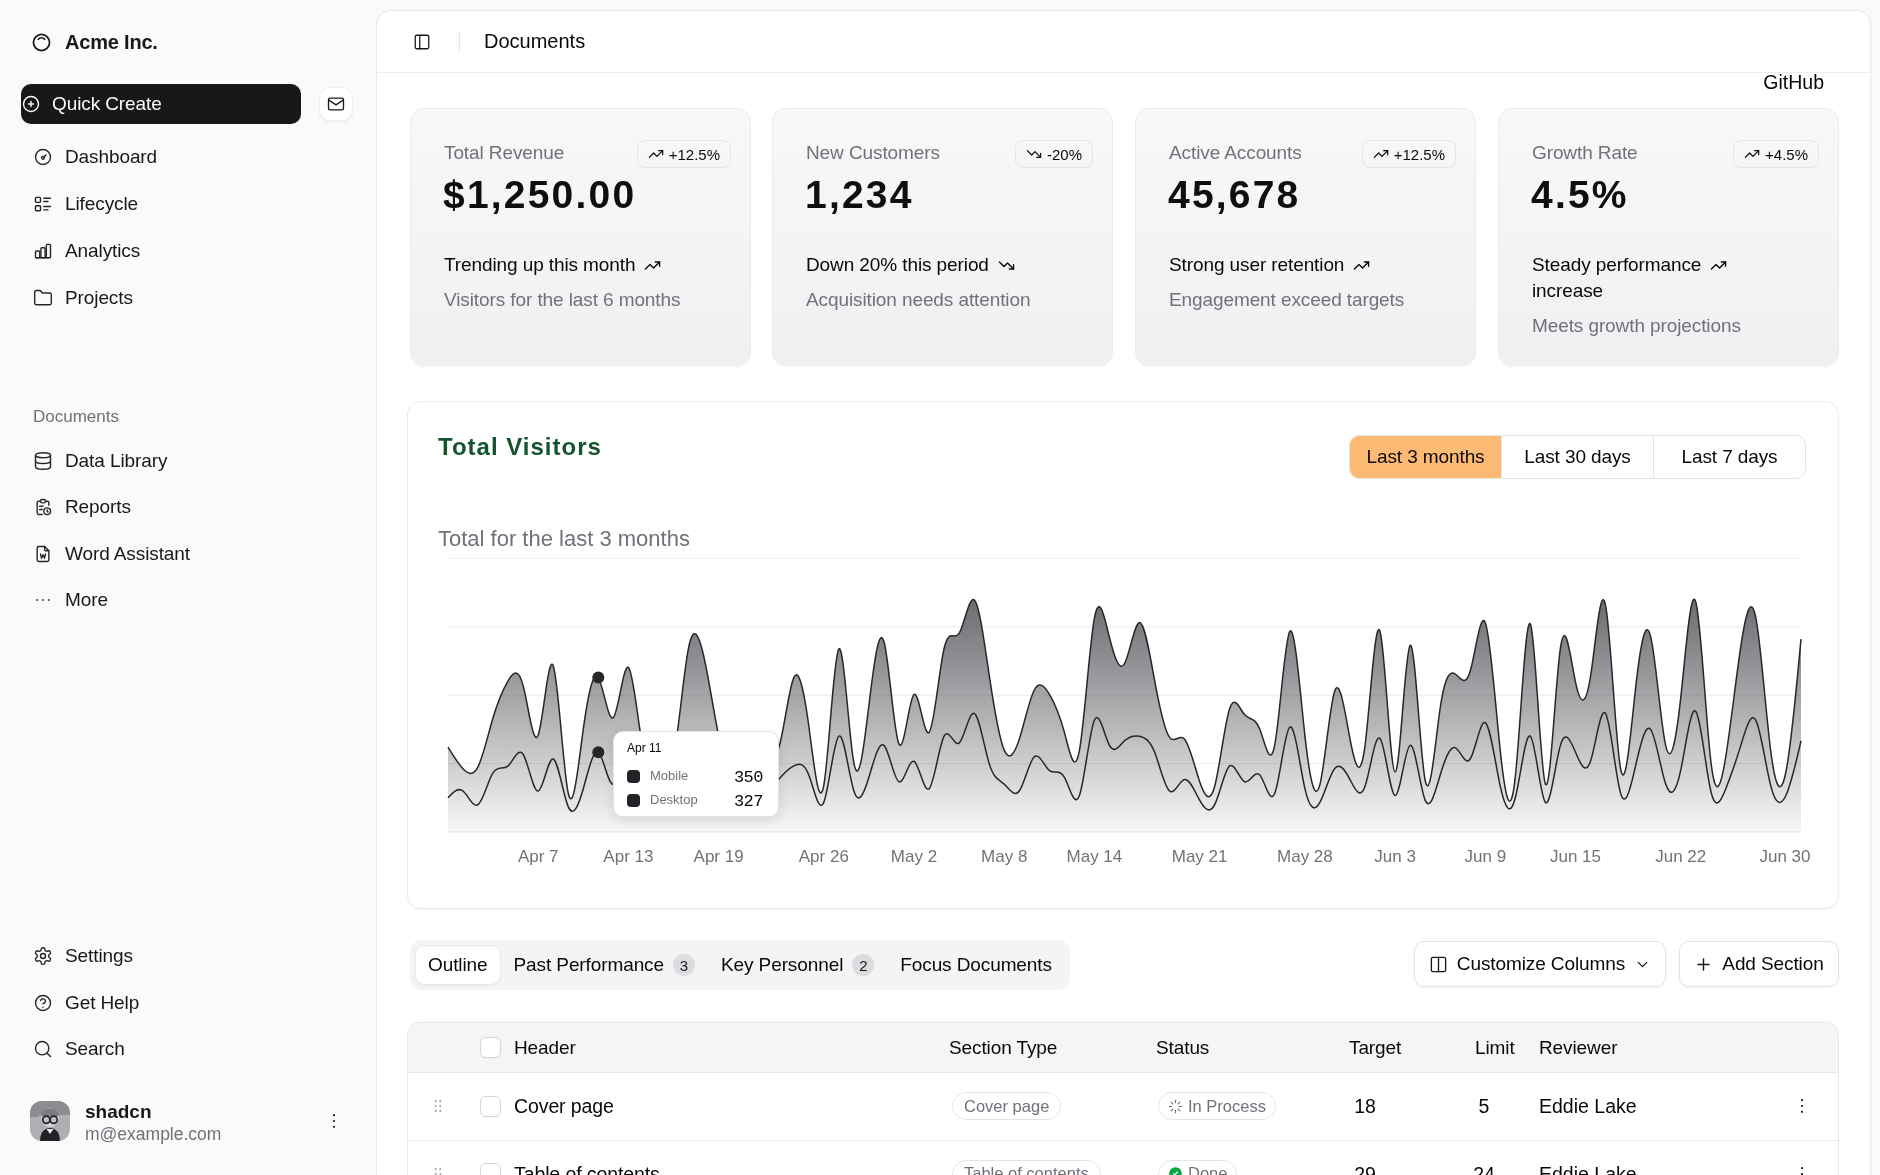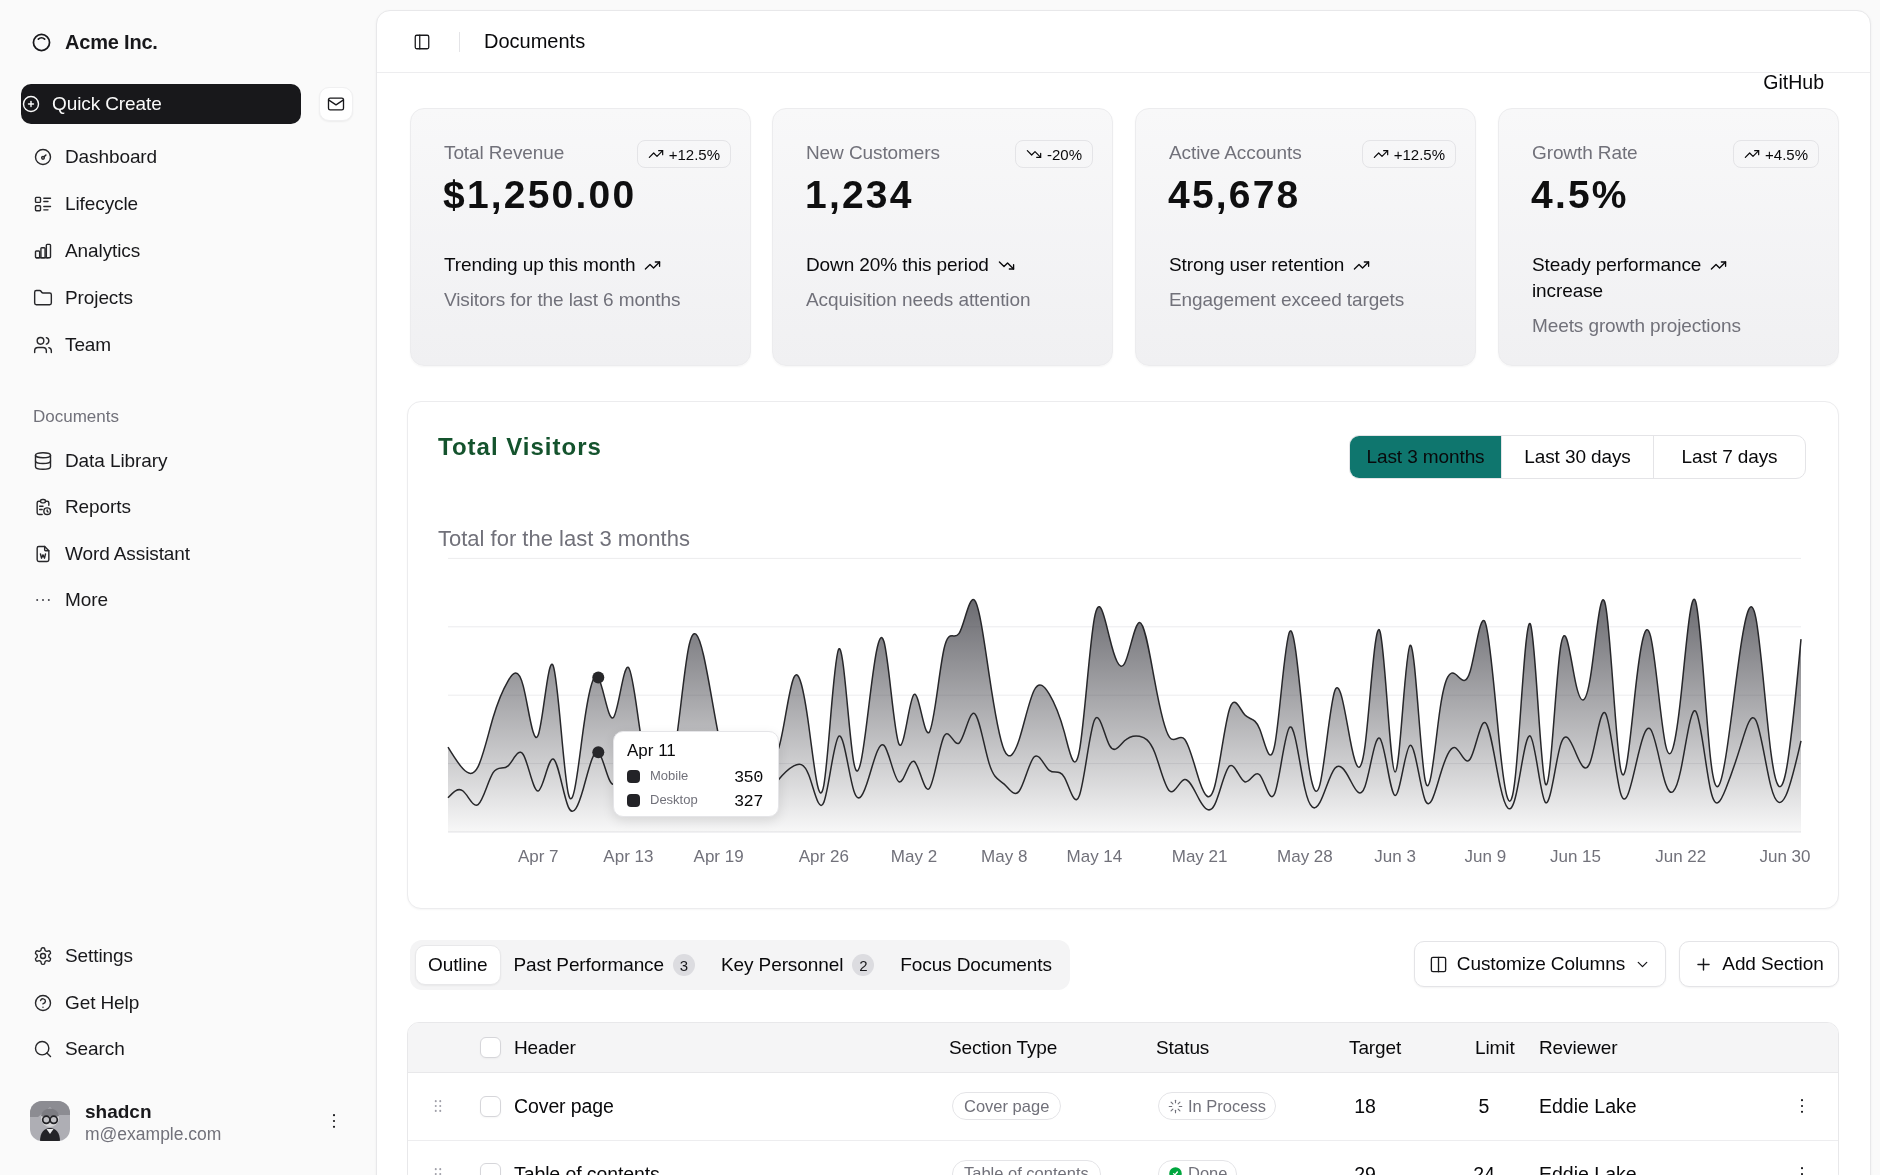--- a/index.html
+++ b/index.html
@@ -39,26 +39,26 @@
 .cf2 { position:absolute; left:33px; font-size:19px; color:#71717a; letter-spacing:-0.1px; }
 #chartcard { position:absolute; left:30px; top:390px; width:1432px; height:508px; border:1px solid #ececee;
   border-radius:14px; background:#fff; box-shadow:0 1px 2px rgba(0,0,0,.04); }
 .chtitle { position:absolute; left:30px; top:31px; font-size:24px; font-weight:700; color:#14532d; letter-spacing:1px; }
 .chsub { position:absolute; left:30px; top:80px; font-size:22px; color:#71717a;margin-top:44px; }
 .chtabs { position:absolute; left:941px; top:33px; width:457px; height:44px; border:1px solid #e4e4e7;
   border-radius:10px; display:flex; overflow:hidden; background:#fff; }
 .cht { flex:1; display:flex; align-items:center; justify-content:center; font-size:19px; font-weight:500;
   color:#09090b; border-right:1px solid #e4e4e7; letter-spacing:-0.1px; }
 .cht.last { border-right:none; }
-.cht.active { background:#0f766e; }
+.cht.active { background:#fdba74; }
 #plot { position:absolute; left:0; top:0; }
 .axlab { font-size:17px; fill:#71717a; font-family:"Liberation Sans",sans-serif; }
 #tooltip { position:absolute; left:205px; top:329px; width:166px; height:86px; background:#fff;
   border:1px solid #e5e5e8; border-radius:10px; box-shadow:0 4px 12px rgba(0,0,0,.1); }
-.tt-title { position:absolute; left:13px; top:9px; font-size:17px; font-weight:500; color:#09090b; }
+.tt-title { position:absolute; left:13px; top:9px; font-size:12px; font-weight:500; color:#09090b; }
 .tt-row { position:absolute; left:13px; right:15px; height:14px; }
 .tt-row .sw { position:absolute; left:0; top:0; width:13px; height:13px; border-radius:4px; background:#232327; }
 .tt-row .lb { position:absolute; left:23px; top:-2px; font-size:13px; color:#71717a; }
 .tt-row .vl { position:absolute; right:0; top:-2px; font-size:17px; font-weight:500; color:#09090b;
   font-family:"Liberation Mono",monospace; letter-spacing:-0.5px; }
 #tabsrow { position:absolute; left:0; top:929px; width:100%; height:50px; }
 .tgroup { position:absolute; left:33px; top:0; height:50px; background:#f4f4f5; border-radius:12px;
   display:flex; align-items:center; padding:0 5px; gap:0; }
 .tab { display:flex; align-items:center; gap:9px; padding:0 13px; height:40px; font-size:19px; font-weight:500;
   color:#09090b; border-radius:10px; letter-spacing:-0.1px; }
@@ -135,29 +135,20 @@
           <rect x="16" y="4" width="5" height="16" rx="1"></rect>
           <path d="M4 20h14"></path>
         </svg>
         <span>Analytics</span>
       </div>
   <div class="nitem" style="top:278px">
         <svg class="" width="20" height="20" viewBox="0 0 24 24" fill="none" stroke="#27272a" stroke-width="1.7" stroke-linecap="round" stroke-linejoin="round">
           <path d="M20 20a2 2 0 0 0 2-2V8a2 2 0 0 0-2-2h-7.9a2 2 0 0 1-1.69-.9L9.6 3.9A2 2 0 0 0 7.93 3H4a2 2 0 0 0-2 2v13a2 2 0 0 0 2 2Z"></path>
         </svg>
         <span>Projects</span>
-      </div>
-  <div class="nitem" style="top:324.5px">
-        <svg class="" width="20" height="20" viewBox="0 0 24 24" fill="none" stroke="#27272a" stroke-width="1.7" stroke-linecap="round" stroke-linejoin="round">
-          <path d="M16 21v-2a4 4 0 0 0-4-4H6a4 4 0 0 0-4 4v2"></path>
-          <circle cx="9" cy="7" r="4"></circle>
-          <path d="M22 21v-2a4 4 0 0 0-3-3.87"></path>
-          <path d="M16 3.13a4 4 0 0 1 0 7.75"></path>
-        </svg>
-        <span>Team</span>
       </div>
   <div class="grouplab">Documents</div>
   <div class="nitem" style="top:440.7px">
         <svg class="" width="20" height="20" viewBox="0 0 24 24" fill="none" stroke="#27272a" stroke-width="1.7" stroke-linecap="round" stroke-linejoin="round">
           <ellipse cx="12" cy="5" rx="9" ry="3"></ellipse>
           <path d="M3 5v14a9 3 0 0 0 18 0V5"></path>
           <path d="M3 12a9 3 0 0 0 18 0"></path>
         </svg>
         <span>Data Library</span>
       </div>

